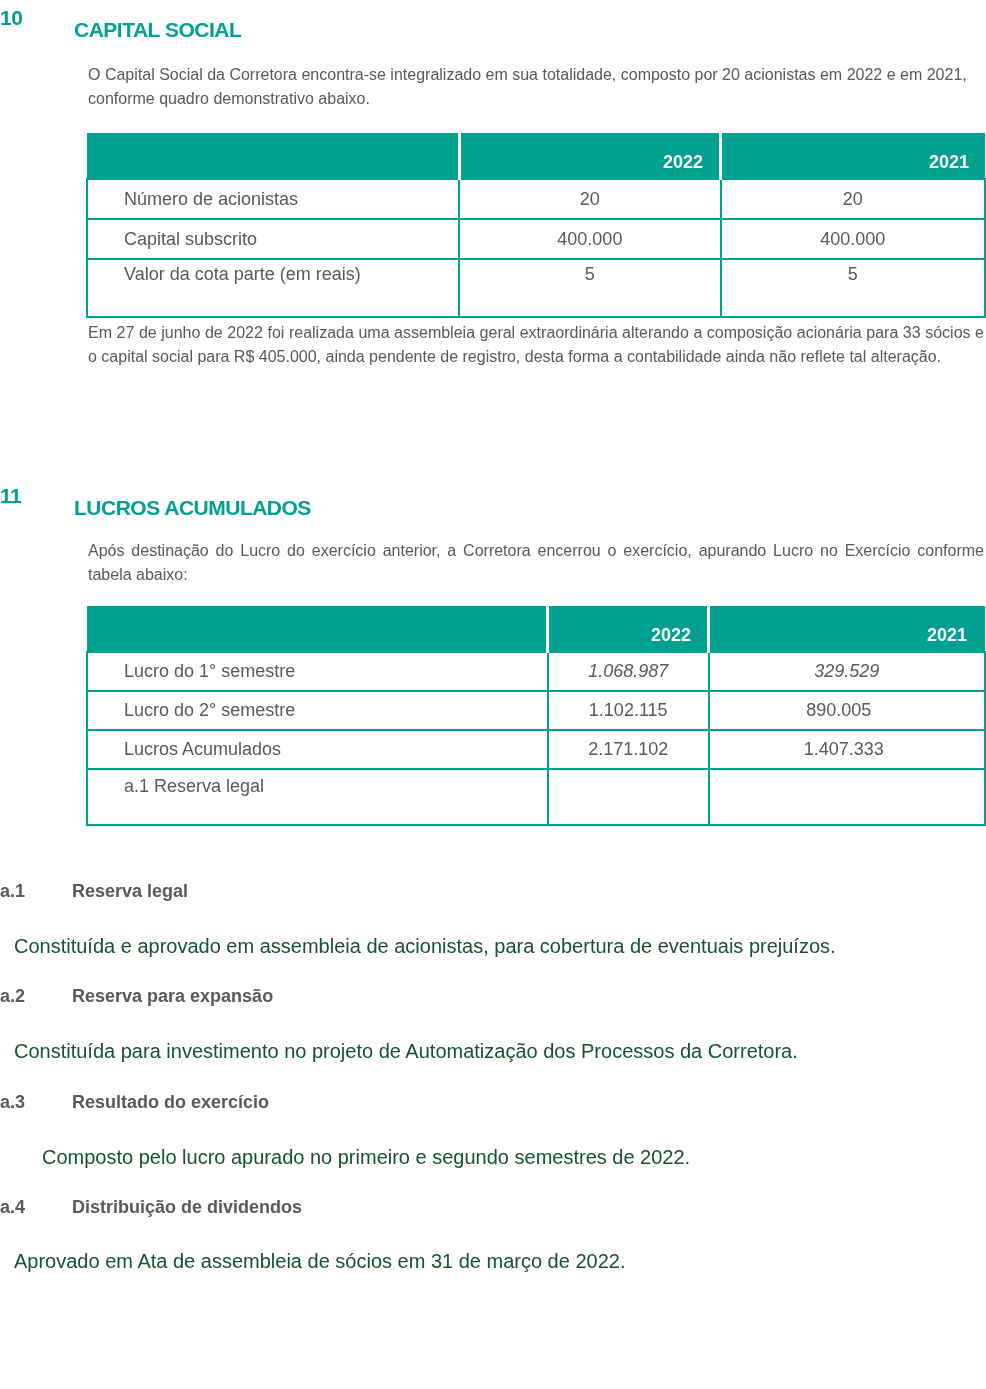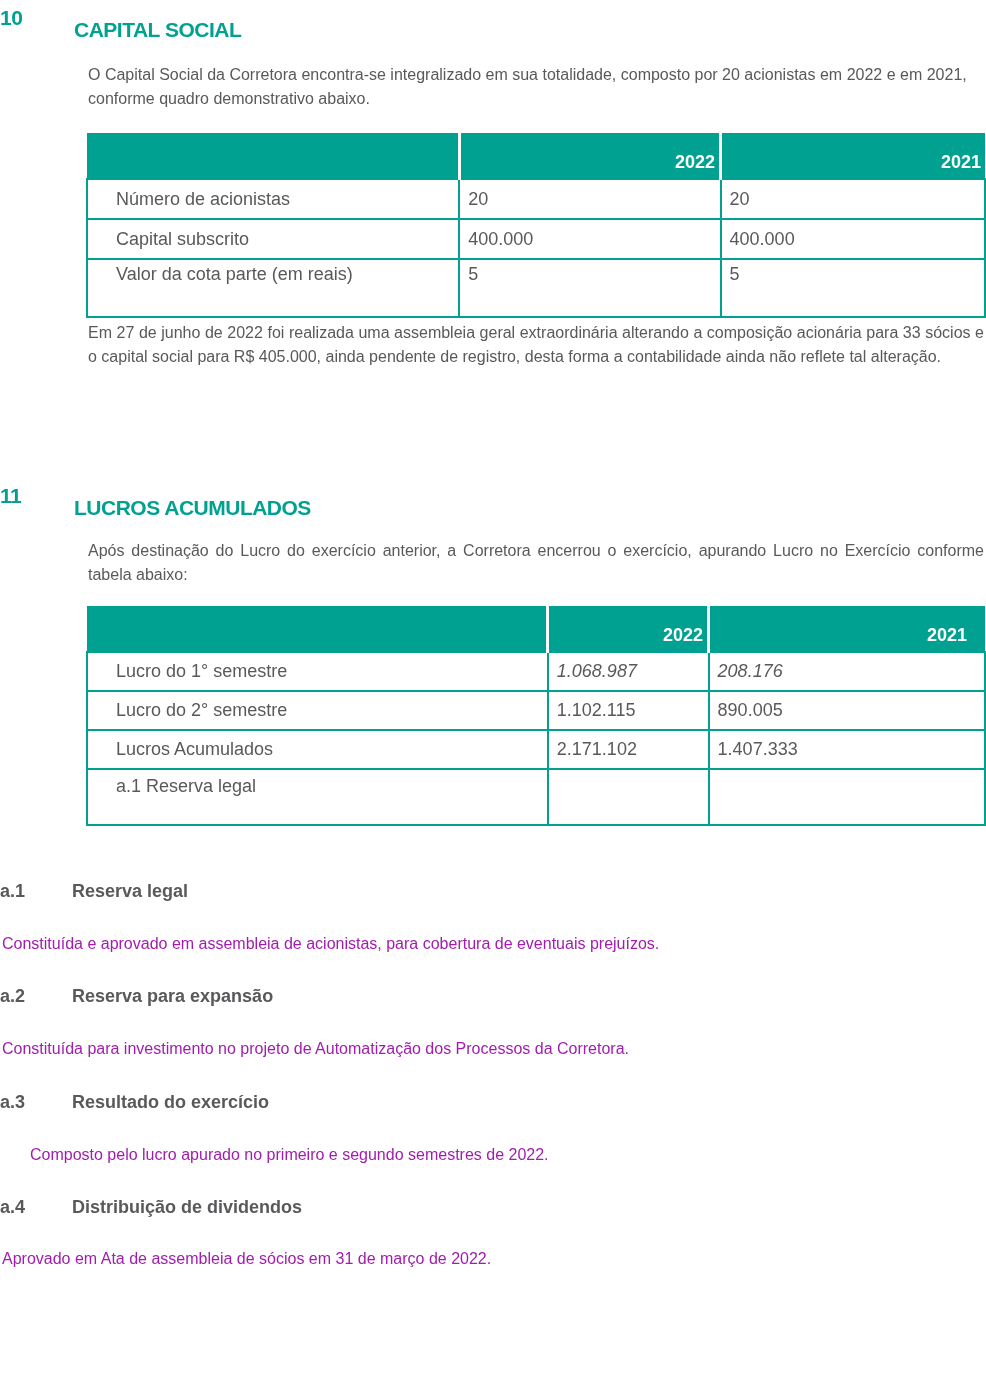--- a/index.html
+++ b/index.html
@@ -4,30 +4,30 @@
 <style>
   html, body { margin:0; padding:0; background:#ffffff; }
   body { width:986px; height:1389px; position:relative; overflow:hidden;
          font-family:"Liberation Sans", sans-serif; color:#58595b; }
   .sec-head { position:absolute; left:0; font-weight:bold; color:#00a191; font-size:21px; letter-spacing:-0.5px; }
   .sec-head .num { position:absolute; left:0; top:0; }
   .sec-head .title { position:absolute; left:74px; top:0; white-space:nowrap;margin-top:12px; }
   .para { position:absolute; left:88px; width:896px; font-size:16px; line-height:24px; color:#58595b; }
   .para.justify { text-align:justify; text-align-last:left; }
   table.grid { position:absolute; border-collapse:collapse; font-size:18px; color:#58595b; }
-  table.grid th { background:#00a191; color:#ffffff; font-weight:bold; text-align:right; height:40px; padding:0 4px 0 0; border-left:3px solid #ffffff; font-size:18px; vertical-align:bottom; padding-bottom:5px; }
+  table.grid th { background:#00a191; color:#ffffff; font-weight:bold; text-align:right; height:40px; padding:0 16px 0 0; border-left:3px solid #ffffff; font-size:18px; vertical-align:bottom; padding-bottom:5px; }
   table.grid th:first-child { border-left:none; }
-  table.grid td { border:2px solid #00a191; padding:0 8px; text-align:left; }
-  table.grid td.lbl { text-align:left; padding-left:28px; }
+  table.grid td { border:2px solid #00a191; padding:0 8px; text-align:center; }
+  table.grid td.lbl { text-align:left; padding-left:36px; }
   .t1 td { height:38px; }
   .t2 td { height:37px; }
   .sub-head { position:absolute; left:0; font-size:18px; font-weight:bold; color:#58595b; }
   .sub-head .code { position:absolute; left:0;text-align:right; }
   .sub-head .text { position:absolute; left:72px; white-space:nowrap; }
-  .sub-body { position:absolute; left:2px; font-size:16px; color:#a21caf; white-space:nowrap; }
+  .sub-body { position:absolute; left:14px; font-size:20px; color:#14532d; white-space:nowrap; }
   .bold { font-weight:normal; }
 </style>
 </head>
 <body>
 
 <div class="sec-head" style="top:6px;">
   <span class="num">10</span>
   <span class="title">CAPITAL SOCIAL</span>
 </div>
 
@@ -84,21 +84,21 @@
     <tr>
       <th></th>
       <th>2022</th>
       <th style="padding-right:18px;">2021</th>
     </tr>
   </thead>
   <tbody>
     <tr>
       <td class="lbl">Lucro do 1° semestre</td>
       <td style="font-style:italic;">1.068.987</td>
-      <td style="font-style:italic;">208.176</td>
+      <td style="font-style:italic;">329.529</td>
     </tr>
     <tr>
       <td class="lbl">Lucro do 2° semestre</td>
       <td>1.102.115</td>
       <td style="padding-right:24px;">890.005</td>
     </tr>
     <tr>
       <td class="lbl" style="height:31px;">Lucros Acumulados</td>
       <td class="bold">2.171.102</td>
       <td class="bold" style="padding-right:14px;">1.407.333</td>

